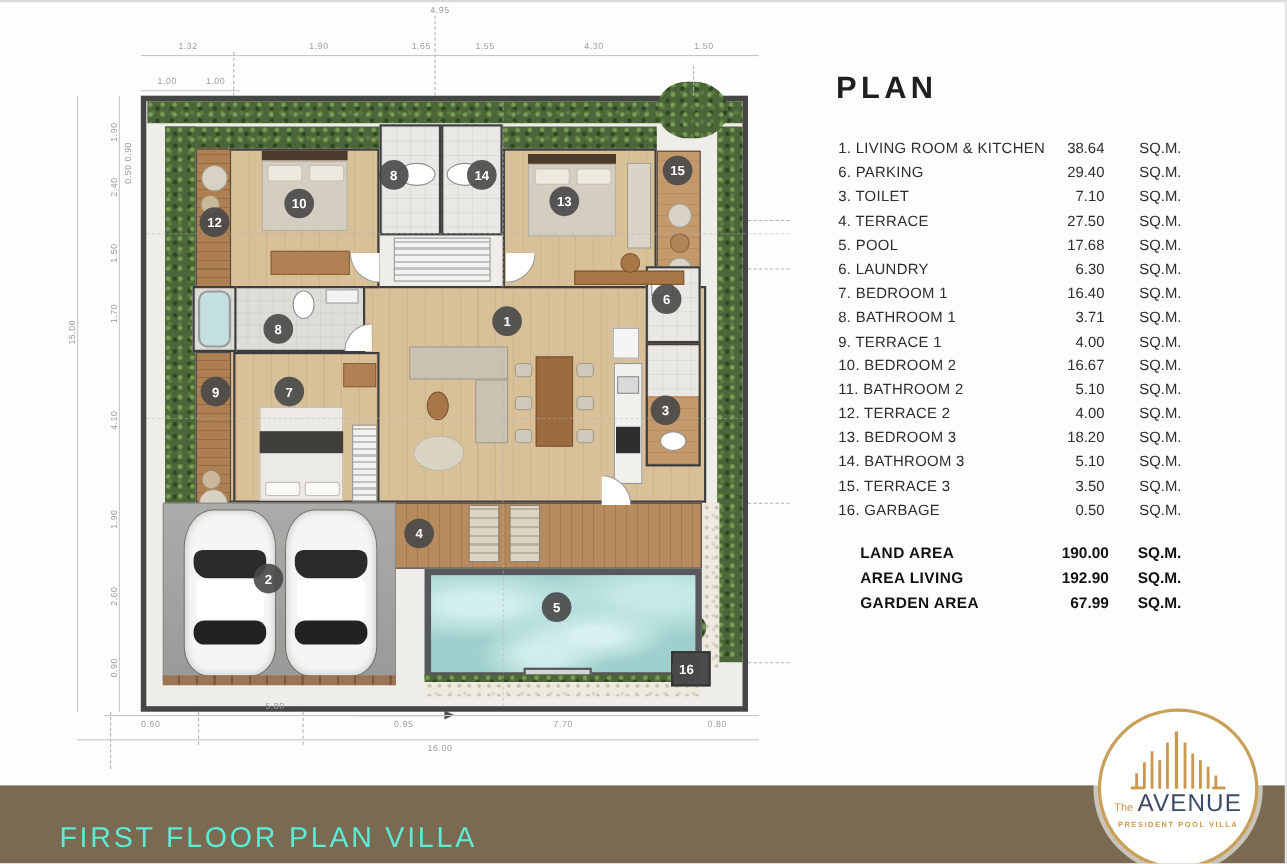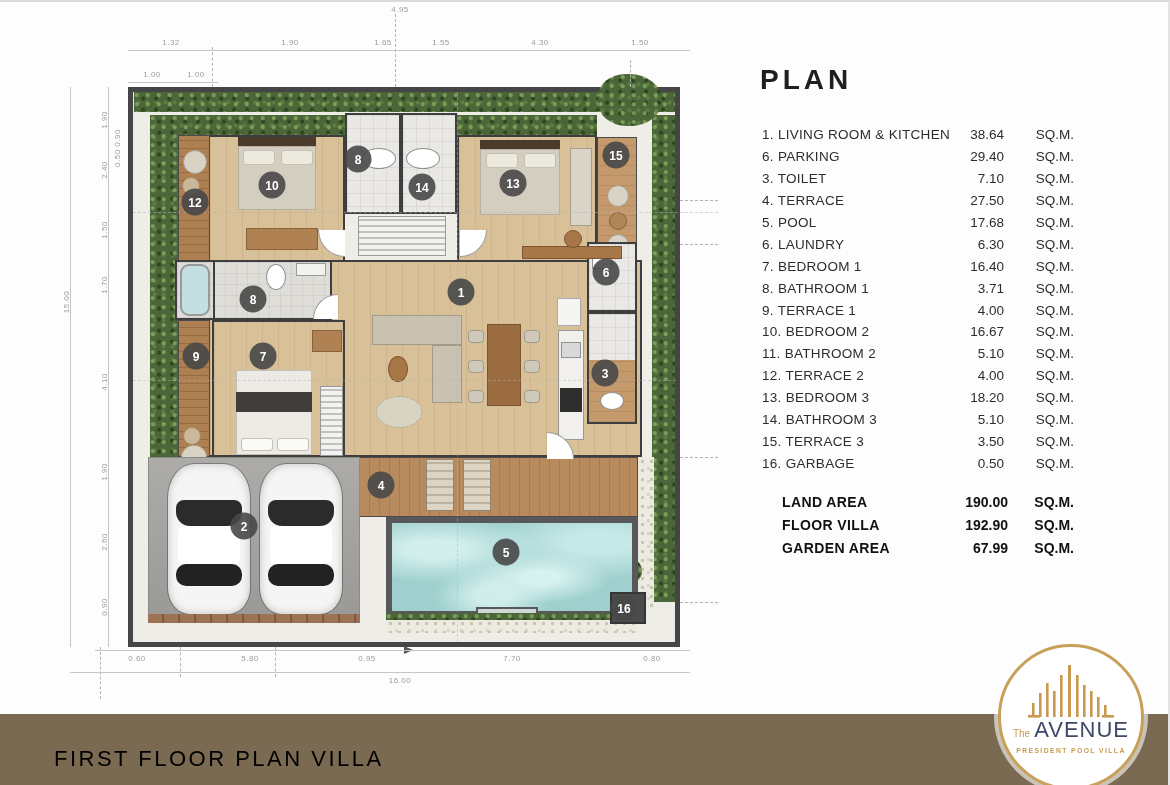--- a/index.html
+++ b/index.html
@@ -54,21 +54,21 @@
   .lg-name{flex:1;letter-spacing:.3px;white-space:nowrap;}
   .lg-val{width:52px;text-align:right;}
   .lg-unit{width:70px;text-align:right;}
   .legend-totals{position:absolute;left:782px;top:488px;width:292px;}
   .lg-trow{display:flex;height:23px;align-items:center;font-size:14px;font-weight:bold;color:#111;}
   .lg-tname{flex:1;letter-spacing:.4px;white-space:nowrap;}
   .lg-tval{width:60px;text-align:right;}
   .lg-tunit{width:66px;text-align:right;}
   
   .footer{position:absolute;left:0;top:712px;width:1170px;height:73px;background:#796a51;z-index:50;}
-  .footer-title{position:absolute;left:54px;top:32px;font-size:22px;letter-spacing:2.5px;color:#000000;}
+  .footer-title{position:absolute;left:54px;top:32px;font-size:26px;letter-spacing:2.5px;color:#5eead4;}
   .logo{position:absolute;left:998px;top:642px;width:140px;height:140px;border-radius:50%;
         background:#fff;border:3px solid #c9a05a;z-index:60;display:flex;flex-direction:column;
         align-items:center;box-shadow:0 0 0 4px rgba(255,255,255,.6);}
   .logo-skyline{margin-top:16px;}
   .logo-name{display:flex;align-items:baseline;gap:4px;margin-top:-2px;}
   .logo-the{font-size:10px;color:#c9994f;font-weight:500;}
   .logo-avenue{font-size:22px;color:#3d4a66;font-weight:500;letter-spacing:1px;}
   .logo-sub{margin-top:4px;font-size:6.8px;font-weight:bold;color:#c9994f;letter-spacing:1.4px;}
 </style>
 </head>
@@ -229,21 +229,21 @@
         <div class="marker" style="left: 381px; top: 483px;">4</div>
         <div class="marker" style="left: 506px; top: 550px;">5</div>
         <div class="marker" style="left: 606px; top: 270px;">6</div>
         <div class="marker" style="left: 263px; top: 354px;">7</div>
         <div class="marker" style="left: 253px; top: 297px;">8</div>
         <div class="marker" style="left: 196px; top: 354px;">9</div>
         <div class="marker" style="left: 272px; top: 183px;">10</div>
         <div class="marker" style="left: 358px; top: 157px;">8</div>
         <div class="marker" style="left: 195px; top: 200px;">12</div>
         <div class="marker" style="left: 513px; top: 181px;">13</div>
-        <div class="marker" style="left: 422px; top: 157px; margin-top: 28px;">14</div>
+        <div class="marker" style="left: 438px; top: 157px;">14</div>
         <div class="marker" style="left: 616px; top: 153px;">15</div>
         <div class="marker" style="left: 624px; top: 606px;">16</div>
       </div>
     <div id="dims">
         <span class="dim" style="left: 400px; top: 7px;">4.95</span>
         <span class="dim" style="left: 171px; top: 40px;">1.32</span>
         <span class="dim" style="left: 290px; top: 40px;">1.90</span>
         <span class="dim" style="left: 383px; top: 40px;">1.65</span>
         <span class="dim" style="left: 441px; top: 40px;">1.55</span>
         <span class="dim" style="left: 540px; top: 40px;">4.30</span>
@@ -254,21 +254,21 @@
         <span class="dim rot" style="left: 117px; top: 146px;">0.50 0.90</span>
         <span class="dim rot" style="left: 104px; top: 168px;">2.40</span>
         <span class="dim rot" style="left: 104px; top: 228px;">1.50</span>
         <span class="dim rot" style="left: 104px; top: 283px;">1.70</span>
         <span class="dim rot" style="left: 104px; top: 380px;">4.10</span>
         <span class="dim rot" style="left: 104px; top: 470px;">1.90</span>
         <span class="dim rot" style="left: 104px; top: 540px;">2.60</span>
         <span class="dim rot" style="left: 104px; top: 605px;">0.90</span>
         <span class="dim rot" style="left: 66px; top: 300px;">15.00</span>
         <span class="dim" style="left: 137px; top: 656px;">0.60</span>
-        <span class="dim" style="left: 250px; top: 656px; text-align: center;">5.80</span>
+        <span class="dim" style="left: 250px; top: 640px; text-align: center;">5.80</span>
         <span class="dim" style="left: 367px; top: 656px;">0.95</span>
         <span class="dim" style="left: 512px; top: 656px;">7.70</span>
         <span class="dim" style="left: 652px; top: 656px;">0.80</span>
         <span class="dim" style="left: 400px; top: 678px;">16.00</span>
       </div>
   </div>
 
   <div>
     <div class="legend-title">PLAN</div>
     <div class="legend-rows" id="legend-rows">
@@ -353,21 +353,21 @@
           <span class="lg-unit">SQ.M.</span>
         </div>
       </div>
     <div class="legend-totals" id="legend-totals">
         <div class="lg-trow">
           <span class="lg-tname">LAND AREA</span>
           <span class="lg-tval">190.00</span>
           <span class="lg-tunit">SQ.M.</span>
         </div>
         <div class="lg-trow">
-          <span class="lg-tname">FLOOR  VILLA</span>
+          <span class="lg-tname">AREA  LIVING</span>
           <span class="lg-tval">192.90</span>
           <span class="lg-tunit">SQ.M.</span>
         </div>
         <div class="lg-trow">
           <span class="lg-tname">GARDEN AREA</span>
           <span class="lg-tval">67.99</span>
           <span class="lg-tunit">SQ.M.</span>
         </div>
       </div>
   </div>

